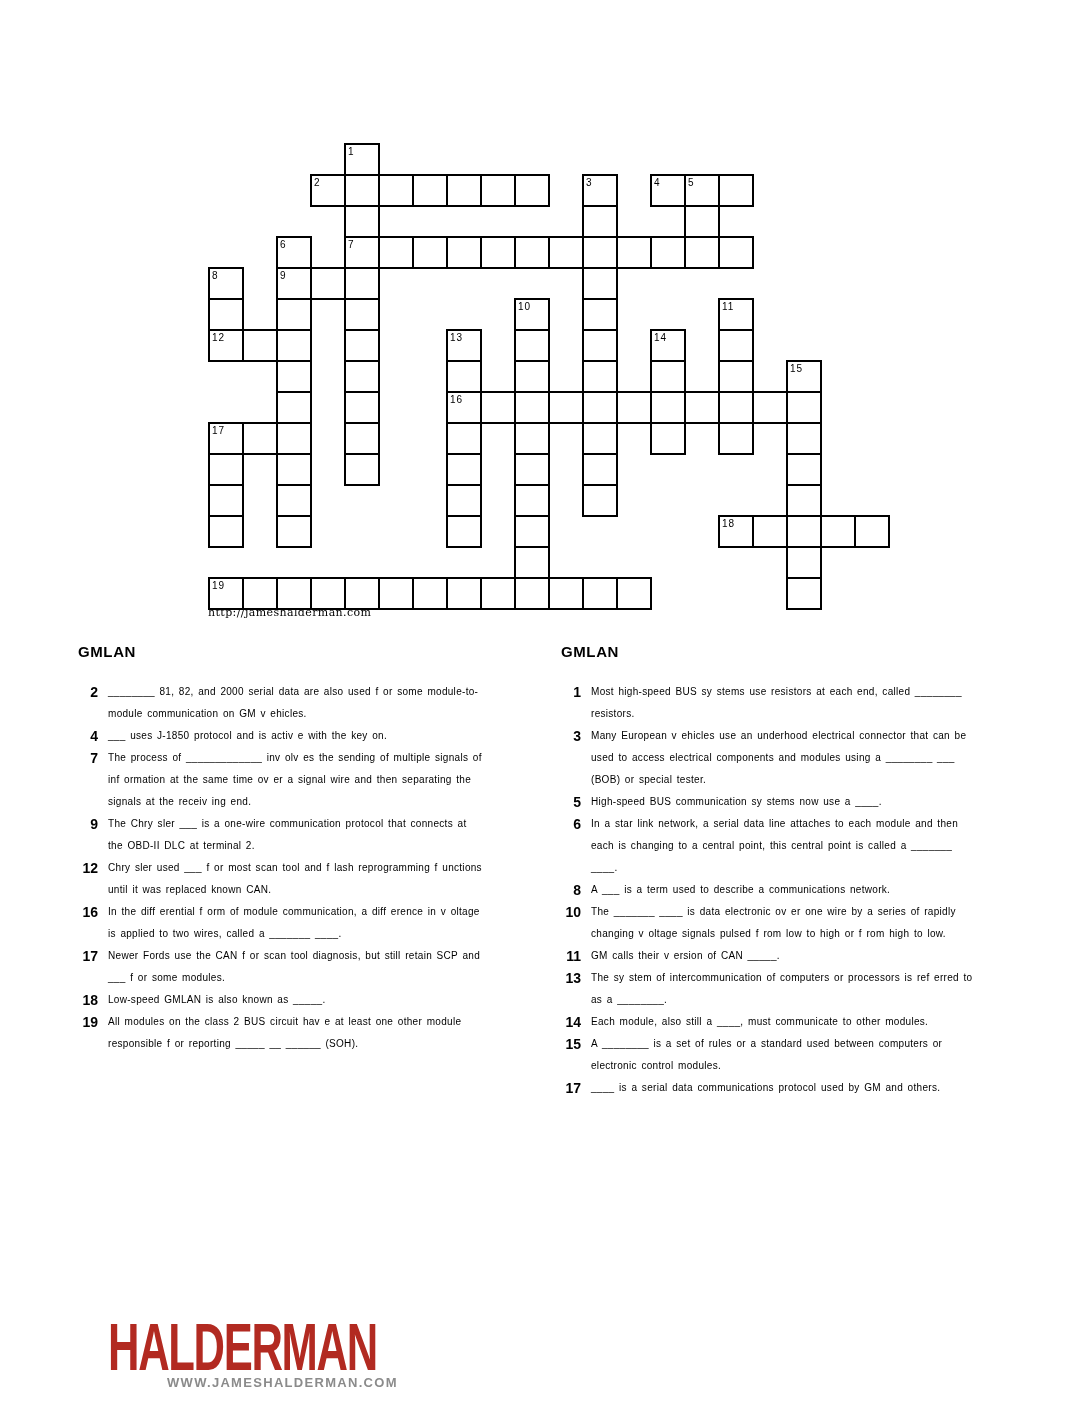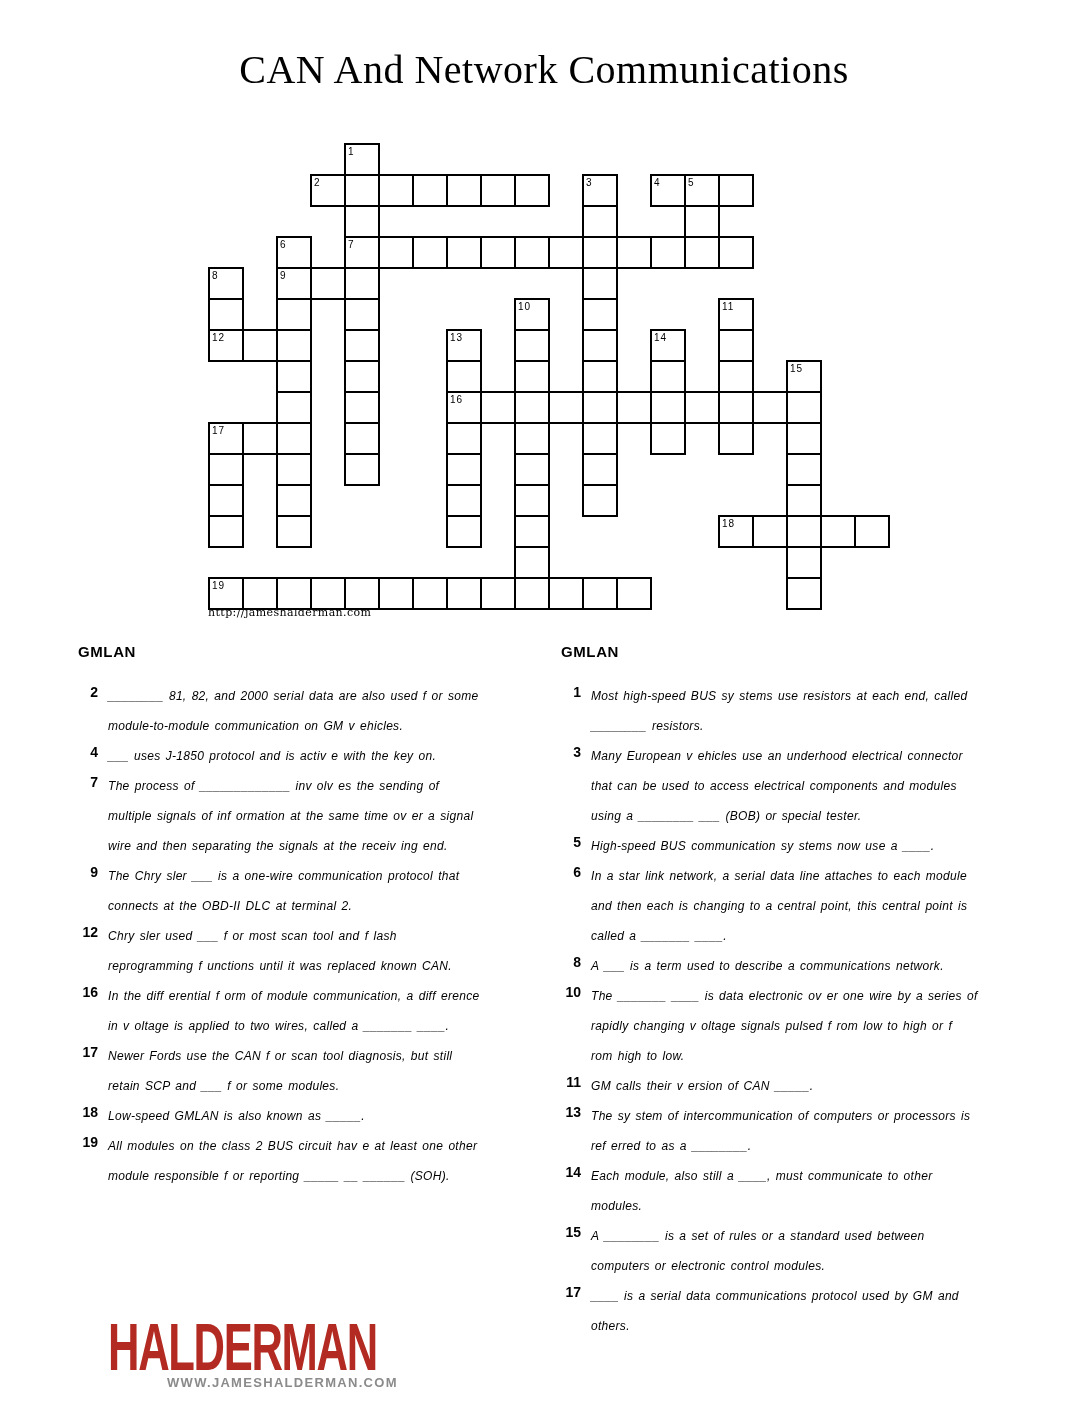--- a/index.html
+++ b/index.html
@@ -17,32 +17,31 @@
          font-size:11px;letter-spacing:0.4px;}
   .section-header{position:absolute;font-weight:700;font-size:15px;letter-spacing:0.6px;}
   .across-header{left:78px;top:643px;}
   .down-header{left:561px;top:643px;}
   .clues{position:absolute;}
   .across-clues{left:70px;top:681px;width:414px;}
   .down-clues{left:553px;top:681px;width:425px;}
   .clue{display:flex;align-items:flex-start;}
   .clue-num{flex:0 0 28px;text-align:right;font-weight:700;font-size:14px;
          line-height:22px;padding-right:10px;}
-  .clue-text{flex:1;font-size:12px;line-height:30px;letter-spacing:0.3px;word-spacing:1.5px;font-style:italic;}
+  .clue-text{flex:1;font-size:10px;line-height:22px;letter-spacing:0.3px;word-spacing:1.5px;}
   .brand{position:absolute;left:108px;top:1314px;font-size:66px;line-height:66px;font-weight:700;
          letter-spacing:-2px;transform:scaleX(0.66);transform-origin:0 0;white-space:nowrap;}
   .website{position:absolute;left:167px;top:1375px;font-size:13px;font-weight:700;
          letter-spacing:1.3px;white-space:nowrap;}
 </style>
 </head>
 <body>
 
 <div class="page">
 
-  <div class="title">CAN And Network Communications</div>
 
   <div class="grid-layer">
       <div class="cell" style="left: 344px; top: 143px; width: 36px; height: 33px;"></div>
       <div class="cell" style="left: 310px; top: 174px; width: 36px; height: 33px;"></div>
       <div class="cell" style="left: 344px; top: 174px; width: 36px; height: 33px;"></div>
       <div class="cell" style="left: 378px; top: 174px; width: 36px; height: 33px;"></div>
       <div class="cell" style="left: 412px; top: 174px; width: 36px; height: 33px;"></div>
       <div class="cell" style="left: 446px; top: 174px; width: 36px; height: 33px;"></div>
       <div class="cell" style="left: 480px; top: 174px; width: 36px; height: 33px;"></div>
       <div class="cell" style="left: 514px; top: 174px; width: 36px; height: 33px;"></div>

